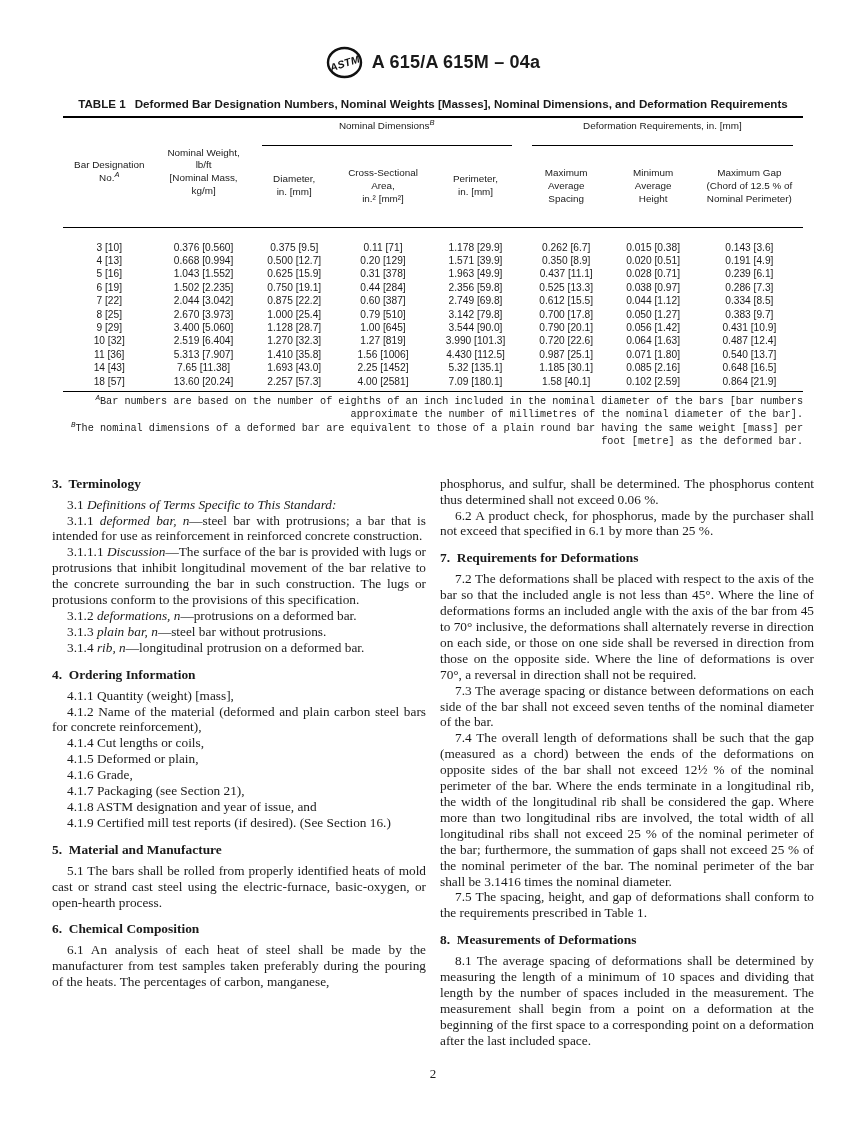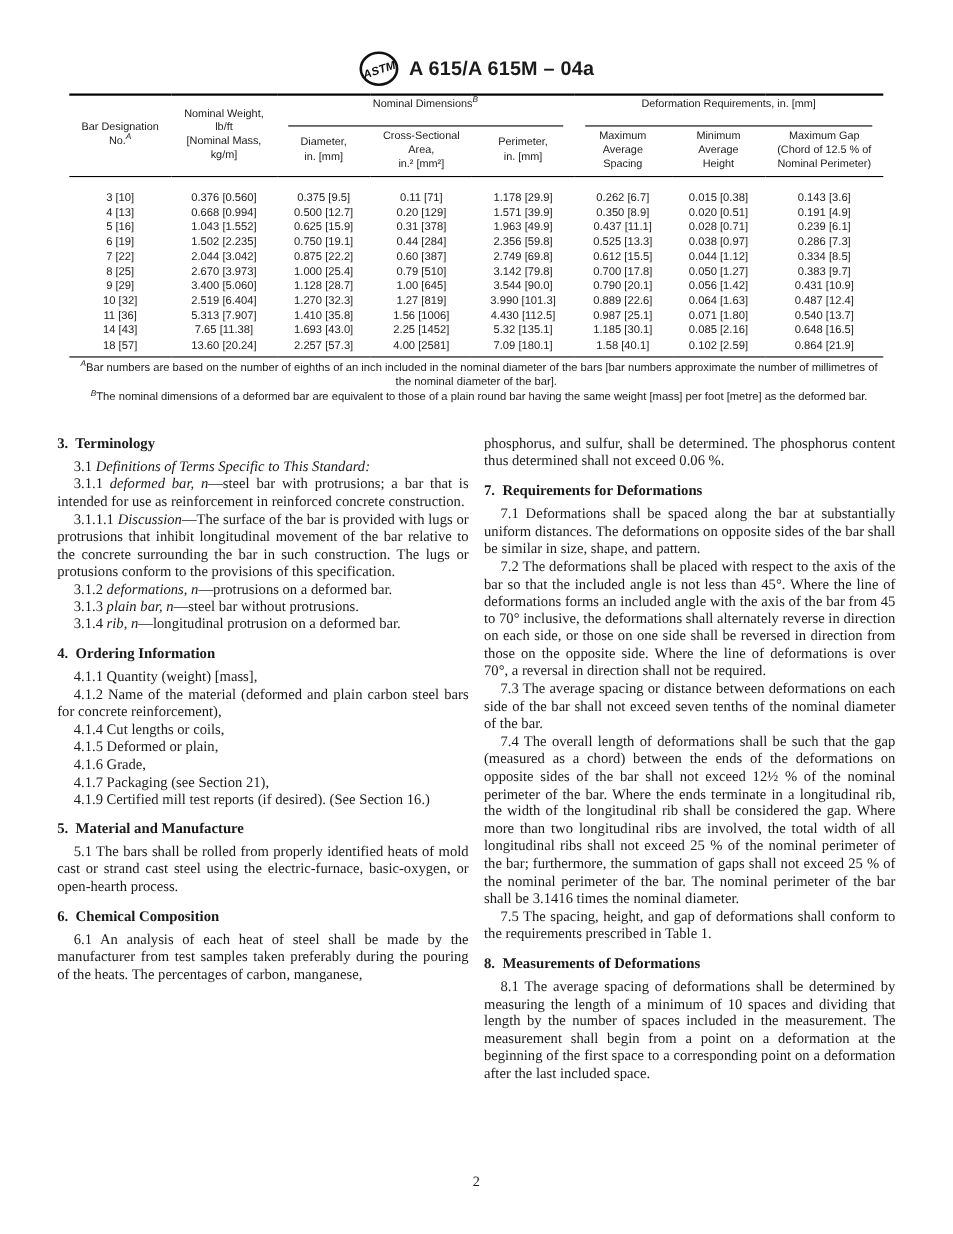--- a/index.html
+++ b/index.html
@@ -43,21 +43,21 @@
     border-bottom: 1.8px solid #000;
     font-family: "Liberation Sans", sans-serif;
   }
   table.t1 thead { border-bottom: 1px solid #000; }
   table.t1 th {
     font-weight: normal;
     font-size: 9.9px;
     line-height: 1.3;
     text-align: center;
     vertical-align: middle;
-    padding: 3px 1px;
+    padding: 21px 1px;
     white-space: nowrap;
   }
   table.t1 th.group { padding: 2px 0 0; vertical-align: top; }
   table.t1 th.group .group-label {
     border-bottom: 0.9px solid #000;
     margin: 0 10px;
     padding-bottom: 12px;
   }
   table.t1 td {
     font-size: 10.2px;
@@ -71,25 +71,25 @@
   sup.fn {
     font-size: 7.6px;
     font-style: italic;
     vertical-align: super;
     line-height: 0;
   }
   
   .footnotes {
     width: 740px;
     margin: 0 auto;
-    font-family: Liberation Sans, sans-serif;
+    font-family: Liberation Mono, monospace;
     font-size: 10.2px;
     line-height: 1.32;
     padding-top: 3px;
-    text-align: center;
+    text-align: right;
   }
   .footnote { text-indent: 5px; }
   
   .columns {
     display: flex;
     gap: 14px;
     padding: 0 52px;
     margin-top: 27px;
   }
   .col {
@@ -126,20 +126,23 @@
 <div class="page">
 
   <div class="doc-header">
     <svg width="37" height="33" viewBox="0 0 37 33">
       <ellipse cx="18.5" cy="16.5" rx="16.5" ry="14.5" fill="none" stroke="#111" stroke-width="2.4"></ellipse>
       <text x="18.5" y="21" text-anchor="middle" font-family="Liberation Sans, sans-serif" font-size="10.5" font-weight="bold" font-style="italic" fill="#111" transform="rotate(-18 18.5 16.5)">ASTM</text>
     </svg>
     <span>A 615/A 615M – 04a</span>
   </div>
 
+  <div class="table-title">
+    <span class="tt-label">TABLE 1</span><span>Deformed Bar Designation Numbers, Nominal Weights [Masses], Nominal Dimensions, and Deformation Requirements</span>
+  </div>
 
   <table class="t1">
     <colgroup>
       <col style="width:12.5%">
         <col style="width:13%">
         <col style="width:11.5%">
         <col style="width:12.5%">
       <col style="width:12.5%">
         <col style="width:12%">
         <col style="width:11.5%">
@@ -235,21 +238,21 @@
           <td>0.790 [20.1]</td>
           <td>0.056 [1.42]</td>
           <td>0.431 [10.9]</td>
         </tr>
         <tr>
           <td>10 [32]</td>
           <td>2.519 [6.404]</td>
           <td>1.270 [32.3]</td>
           <td>1.27 [819]</td>
           <td>3.990 [101.3]</td>
-          <td>0.889 [22.6]</td>
+          <td>0.720 [22.6]</td>
           <td>0.064 [1.63]</td>
           <td>0.487 [12.4]</td>
         </tr>
         <tr>
           <td>11 [36]</td>
           <td>5.313 [7.907]</td>
           <td>1.410 [35.8]</td>
           <td>1.56 [1006]</td>
           <td>4.430 [112.5]</td>
           <td>0.987 [25.1]</td>
@@ -293,30 +296,31 @@
         <p><span>3.1.2 </span><span class="it">deformations, n</span><span>—protrusions on a deformed bar.</span></p>
         <p><span>3.1.3 </span><span class="it">plain bar, n</span><span>—steel bar without protrusions.</span></p>
         <p><span>3.1.4 </span><span class="it">rib, n</span><span>—longitudinal protrusion on a deformed bar.</span></p>
         <h3>4.  Ordering Information</h3>
         <p><span>4.1.1 Quantity (weight) [mass],</span></p>
         <p><span>4.1.2 Name of the material (deformed and plain carbon steel bars for concrete reinforcement),</span></p>
         <p><span>4.1.4 Cut lengths or coils,</span></p>
         <p><span>4.1.5 Deformed or plain,</span></p>
         <p><span>4.1.6 Grade,</span></p>
         <p><span>4.1.7 Packaging (see Section 21),</span></p>
+        <p><span>4.1.8 ASTM designation and year of issue, and</span></p>
         <p><span>4.1.9 Certified mill test reports (if desired). (See Section 16.)</span></p>
         <h3>5.  Material and Manufacture</h3>
         <p><span>5.1 The bars shall be rolled from properly identified heats of mold cast or strand cast steel using the electric-furnace, basic-oxygen, or open-hearth process.</span></p>
         <h3>6.  Chemical Composition</h3>
         <p><span>6.1 An analysis of each heat of steel shall be made by the manufacturer from test samples taken preferably during the pouring of the heats. The percentages of carbon, manganese,</span></p>
       </div>
     <div class="col" id="col-right">
         <p class="noindent"><span>phosphorus, and sulfur, shall be determined. The phosphorus content thus determined shall not exceed 0.06 %.</span></p>
+        <p><span>6.2 A product check, for phosphorus, made by the purchaser shall not exceed that specified in 6.1 by more than 25 %.</span></p>
         <h3>7.  Requirements for Deformations</h3>
-        <p><span>7.1 Deformations shall be spaced along the bar at substantially uniform distances. The deformations on opposite sides of the bar shall be similar in size, shape, and pattern.</span></p>
         <p><span>7.2 The deformations shall be placed with respect to the axis of the bar so that the included angle is not less than 45°. Where the line of deformations forms an included angle with the axis of the bar from 45 to 70° inclusive, the deformations shall alternately reverse in direction on each side, or those on one side shall be reversed in direction from those on the opposite side. Where the line of deformations is over 70°, a reversal in direction shall not be required.</span></p>
         <p><span>7.3 The average spacing or distance between deformations on each side of the bar shall not exceed seven tenths of the nominal diameter of the bar.</span></p>
         <p><span>7.4 The overall length of deformations shall be such that the gap (measured as a chord) between the ends of the deformations on opposite sides of the bar shall not exceed 12½ % of the nominal perimeter of the bar. Where the ends terminate in a longitudinal rib, the width of the longitudinal rib shall be considered the gap. Where more than two longitudinal ribs are involved, the total width of all longitudinal ribs shall not exceed 25 % of the nominal perimeter of the bar; furthermore, the summation of gaps shall not exceed 25 % of the nominal perimeter of the bar. The nominal perimeter of the bar shall be 3.1416 times the nominal diameter.</span></p>
         <p><span>7.5 The spacing, height, and gap of deformations shall conform to the requirements prescribed in Table 1.</span></p>
         <h3>8.  Measurements of Deformations</h3>
         <p><span>8.1 The average spacing of deformations shall be determined by measuring the length of a minimum of 10 spaces and dividing that length by the number of spaces included in the measurement. The measurement shall begin from a point on a deformation at the beginning of the first space to a corresponding point on a deformation after the last included space.</span></p>
       </div>
   </div>
 
   <div class="page-number">2</div>

